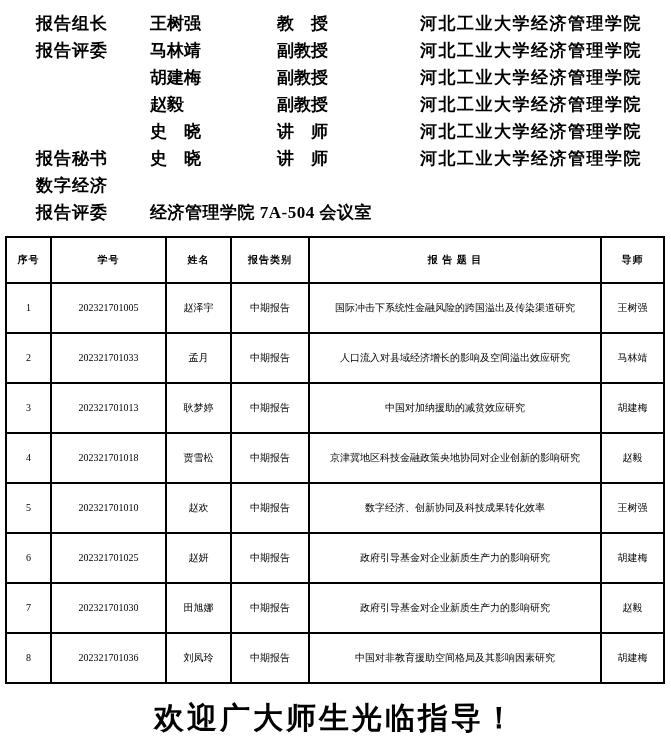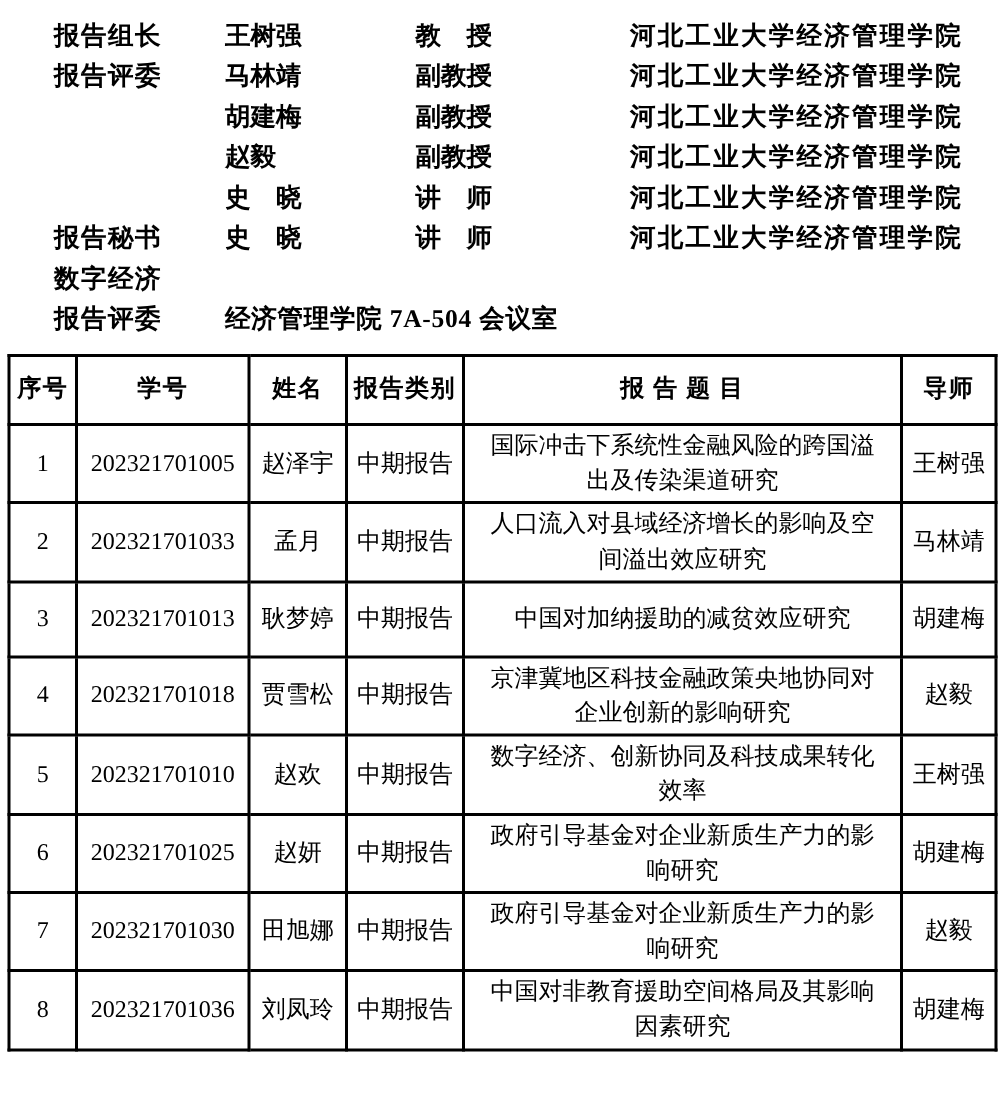--- a/index.html
+++ b/index.html
@@ -22,21 +22,21 @@
   .info-affil { letter-spacing: 1.5px; text-align: right; }
   .info-value { letter-spacing: 0.5px; }
   
   table.report-table {
     border-collapse: collapse; table-layout: fixed;
     width: 658px; margin: 10px 0 0 5px;
   }
   .report-table th, .report-table td {
     border: 2px solid #000;
     text-align: center; vertical-align: middle;
-    font-size: 16px; padding: 2px; line-height: 1.45;
+    font-size: 10px; padding: 2px; line-height: 1.45;
     overflow: hidden;
   }
   .report-table thead th { height: 46px; font-weight: bold; letter-spacing: 1px; }
   .report-table tbody td { height: 50px; font-weight: normal; }
   td.c-title { padding: 2px 11px; }
   
   .footer { margin-top: 14px; text-align: center; }
   .welcome {
     display: inline-block;
     font-size: 30px; font-weight: bold; letter-spacing: 3px;
@@ -182,14 +182,17 @@
         <td class="c-no">8</td>
         <td class="c-id">202321701036</td>
         <td class="c-name">刘凤玲</td>
         <td class="c-type">中期报告</td>
         <td class="c-title">中国对非教育援助空间格局及其影响因素研究</td>
         <td class="c-advisor">胡建梅</td>
       </tr>
     </tbody>
   </table>
 
+  <div class="footer">
+    <span class="welcome">欢迎广大师生光临指导！</span>
+  </div>
 
 </div>
 
 </body></html>

